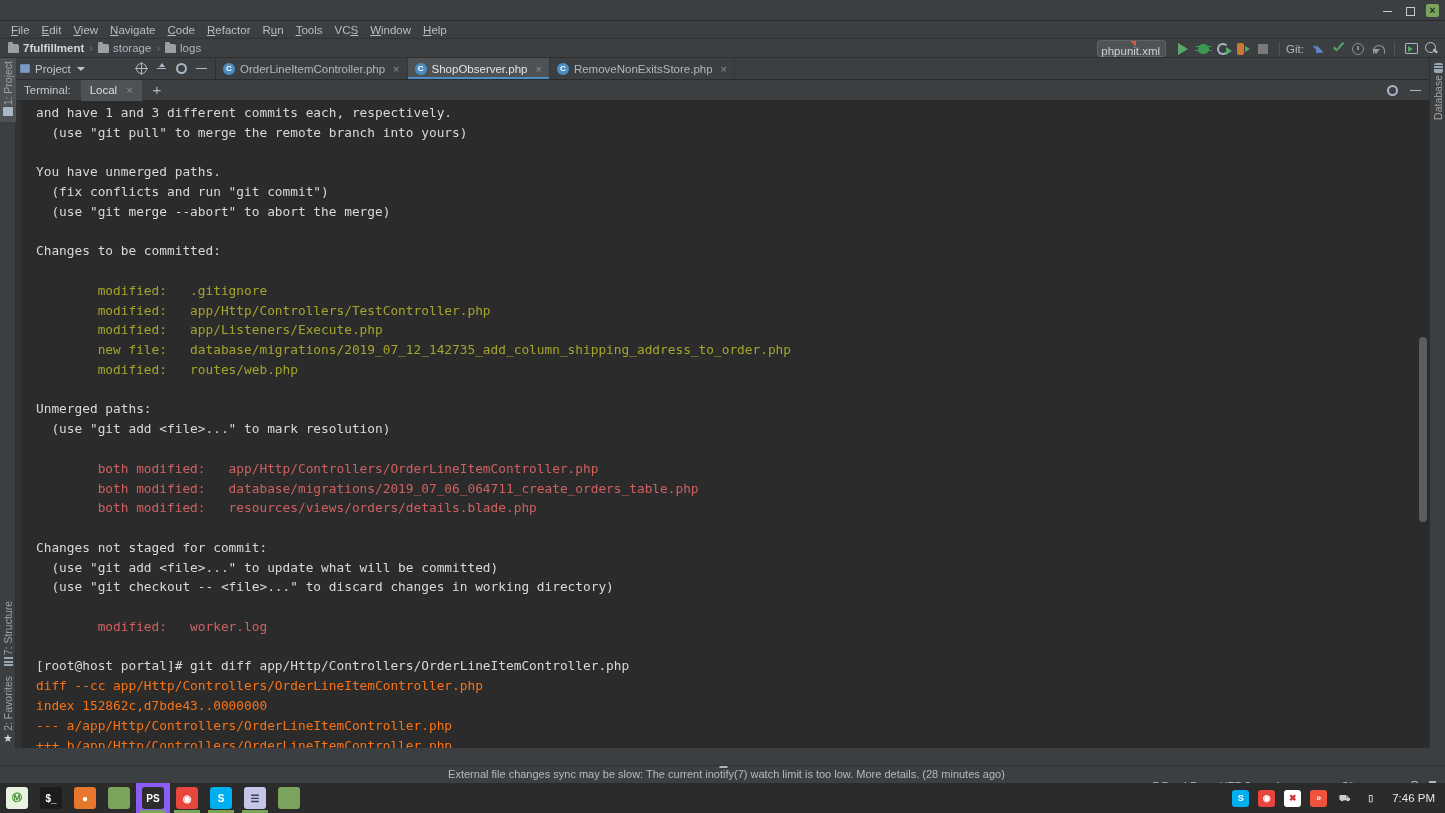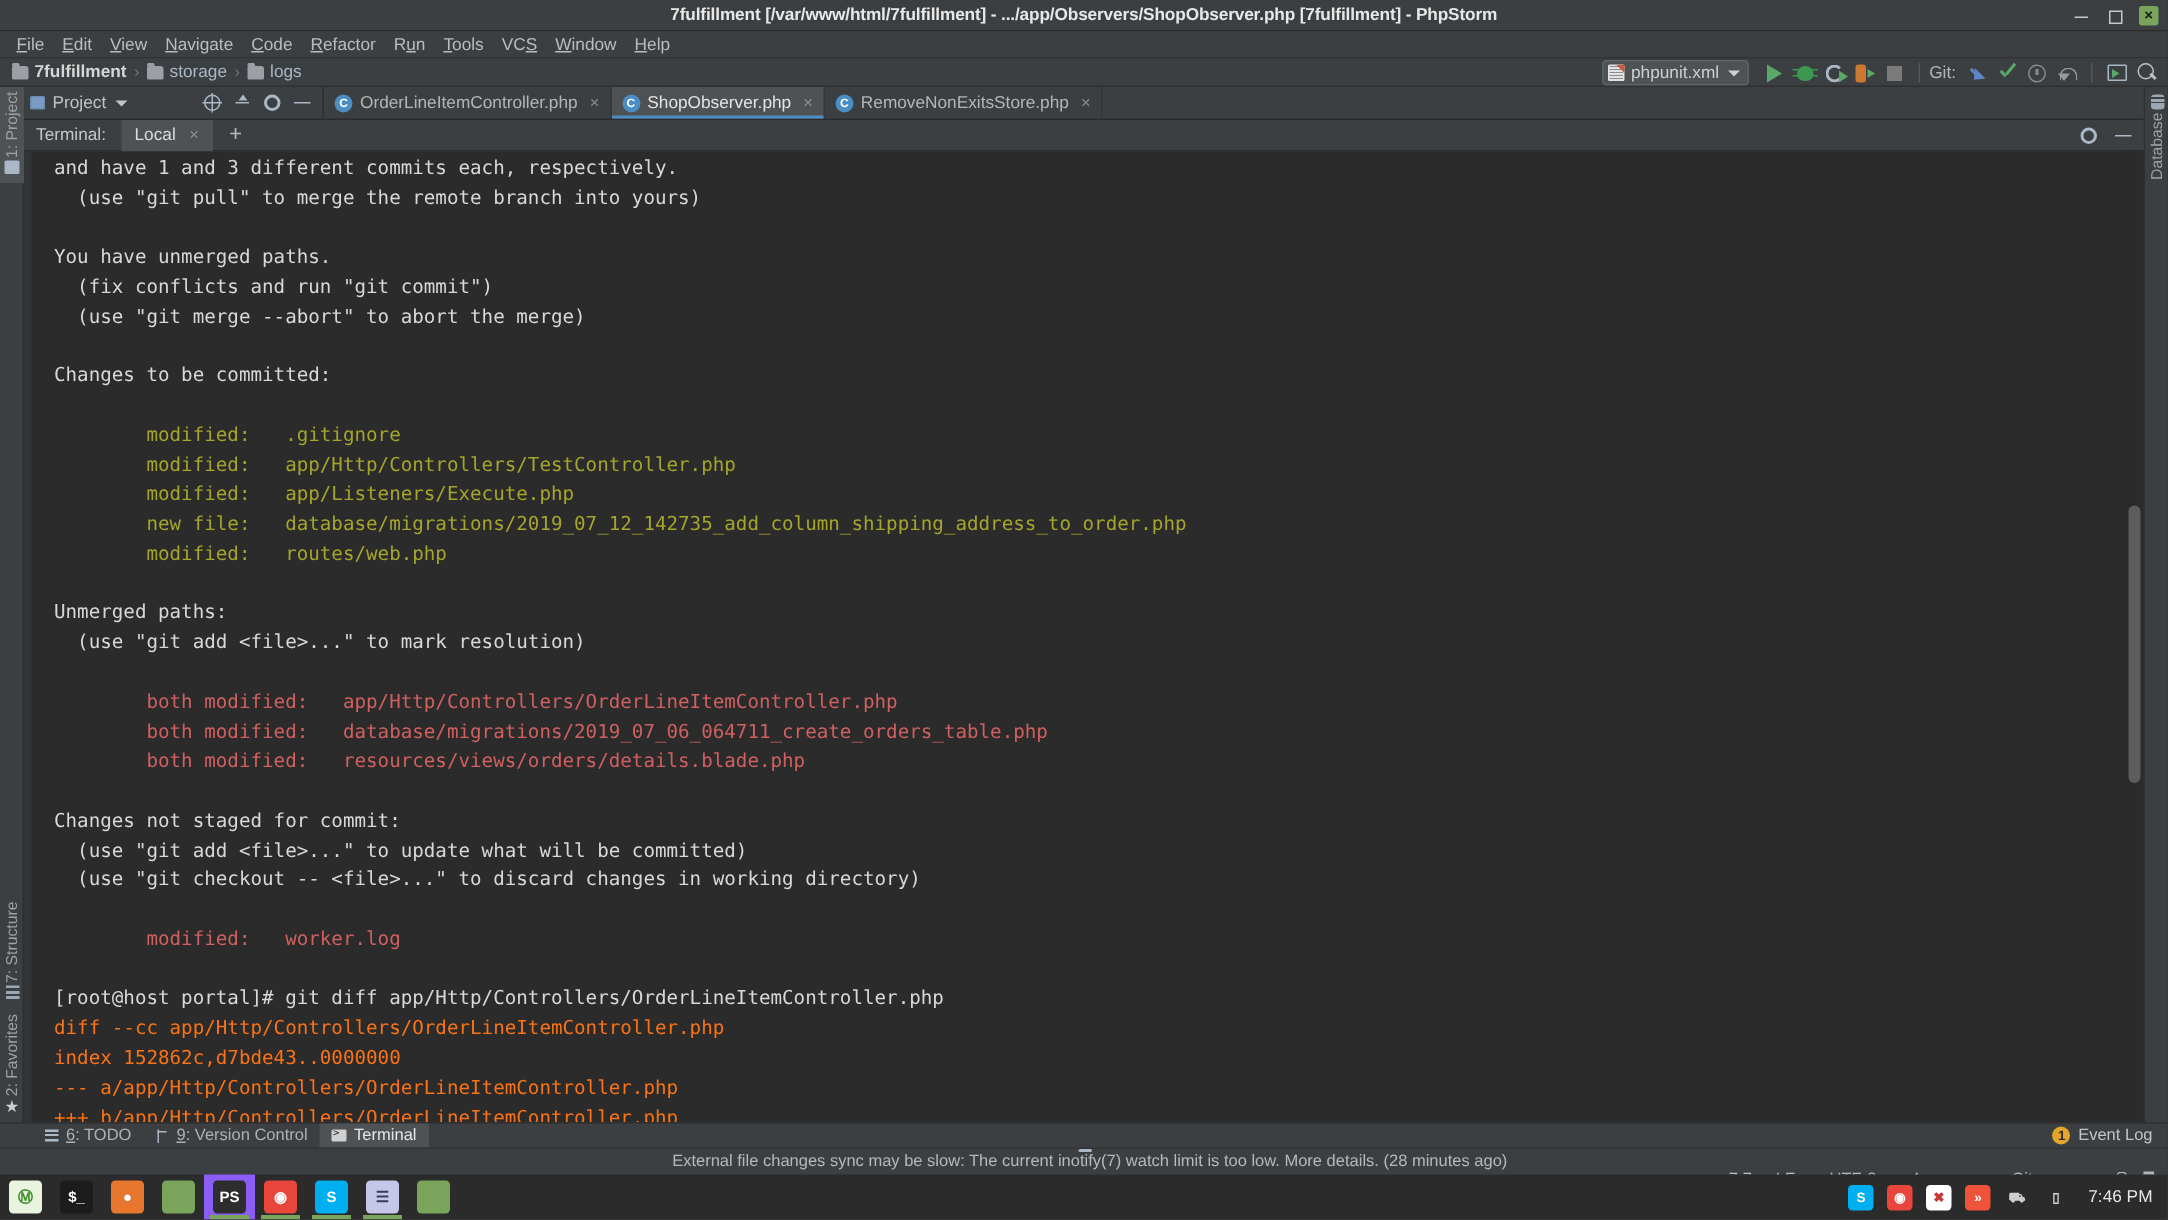--- a/index.html
+++ b/index.html
@@ -67,21 +67,21 @@
   .crumb-sep { color:#777; font-size:11px; margin:0 3px; }
 
   
   .run-widget {
     position:absolute; right:4px; top:0; height:19px;
     display:flex; align-items:center; gap:0px;
   }
   .runcfg {
     display:flex; align-items:center; gap:4px;
     background:#4e5254; border:1px solid #5e6366; border-radius:3px;
-    height:17px; padding:0 5px 0 3px; margin-right:7px; cursor:pointer;
+    height:17px; padding:0 5px 0 3px; margin-right:7px; cursor:pointer;flex-direction:column;
   }
   .runcfg .ico {
     width:11px; height:11px; background:#d6d6d6; border-radius:1px; position:relative;
     background: linear-gradient(#e2e2e2 0 100%);
   }
   .runcfg .ico::after{
     content:""; position:absolute; inset:1px; background:
       repeating-linear-gradient(#8b8b8b 0 1px, transparent 1px 2px);
   }
   .runcfg .ico::before{
@@ -302,21 +302,20 @@
   .tray .ti { width:17px;height:17px; border-radius:3px; display:flex;align-items:center;justify-content:center;
       font-size:9px;color:#fff;font-weight:bold; cursor:pointer;}
   .clock { font-size:11.5px; color:#e6e6e6; margin-left:4px; }
 </style>
 </head>
 <body>
 
 <div id="app">
 
   <div class="titlebar">
-    <div class="title">7fulfillment [/var/www/html/7fulfillment] - .../app/Observers/ShopObserver.php [7fulfillment] - PhpStorm</div>
     <div class="win-controls">
       <div class="win-btn wb-min"></div>
       <div class="win-btn wb-max"></div>
       <div class="wb-close">
           <span>×</span>
         </div>
     </div>
   </div>
 
   <div class="menubar" id="menubar">
@@ -463,38 +462,20 @@
   </div>
 
   <div class="term-body">
     <div class="term-gutter-left"></div>
     <div class="term-scroll-area" id="term-lines"><div class="tl c-white">and have 1 and 3 different commits each, respectively.</div><div class="tl c-white">  (use "git pull" to merge the remote branch into yours)</div><div class="tl c-white">&nbsp;</div><div class="tl c-white">You have unmerged paths.</div><div class="tl c-white">  (fix conflicts and run "git commit")</div><div class="tl c-white">  (use "git merge --abort" to abort the merge)</div><div class="tl c-white">&nbsp;</div><div class="tl c-white">Changes to be committed:</div><div class="tl c-white">&nbsp;</div><div class="tl c-green">        modified:   .gitignore</div><div class="tl c-green">        modified:   app/Http/Controllers/TestController.php</div><div class="tl c-green">        modified:   app/Listeners/Execute.php</div><div class="tl c-green">        new file:   database/migrations/2019_07_12_142735_add_column_shipping_address_to_order.php</div><div class="tl c-green">        modified:   routes/web.php</div><div class="tl c-white">&nbsp;</div><div class="tl c-white">Unmerged paths:</div><div class="tl c-white">  (use "git add &lt;file&gt;..." to mark resolution)</div><div class="tl c-white">&nbsp;</div><div class="tl c-red">        both modified:   app/Http/Controllers/OrderLineItemController.php</div><div class="tl c-red">        both modified:   database/migrations/2019_07_06_064711_create_orders_table.php</div><div class="tl c-red">        both modified:   resources/views/orders/details.blade.php</div><div class="tl c-white">&nbsp;</div><div class="tl c-white">Changes not staged for commit:</div><div class="tl c-white">  (use "git add &lt;file&gt;..." to update what will be committed)</div><div class="tl c-white">  (use "git checkout -- &lt;file&gt;..." to discard changes in working directory)</div><div class="tl c-white">&nbsp;</div><div class="tl c-red">        modified:   worker.log</div><div class="tl c-white">&nbsp;</div><div class="tl c-white">[root@host portal]# git diff app/Http/Controllers/OrderLineItemController.php</div><div class="tl c-bold">diff --cc app/Http/Controllers/OrderLineItemController.php</div><div class="tl c-bold">index 152862c,d7bde43..0000000</div><div class="tl c-bold">--- a/app/Http/Controllers/OrderLineItemController.php</div><div class="tl c-bold">+++ b/app/Http/Controllers/OrderLineItemController.php</div></div>
     <div class="term-scrollbar">
       <div class="term-thumb" style="top:236px;height:185px;"></div>
     </div>
   </div>
 
-  <div class="bottom-bar" id="bottom-bar-items">
-      <div class="bw">
-        <span class="ic-todo"></span>
-        <span><span class="num">6</span>: TODO</span>
-      </div>
-      <div class="bw">
-        <span class="ic-vcs"></span>
-        <span><span class="num">9</span>: Version Control</span>
-      </div>
-      <div class="bw sel">
-        <span class="ic-term"></span>
-        <span>Terminal</span>
-      </div>
-    <div class="event-log">
-      <span class="el-badge">1</span>
-      <span>Event Log</span>
-    </div>
-  </div>
 
   <div class="statusbar">
     <span class="sb-msg-ico"></span>
     <span class="sb-msg">External file changes sync may be slow: The current inotify(7) watch limit is too low. More details. (28 minutes ago)</span>
     <span class="sb-right">
       <span class="sb-cell">7:7</span>
       <span class="sb-cell">
         <span>LF</span>
         <span class="sb-updown">↕</span>
       </span>

